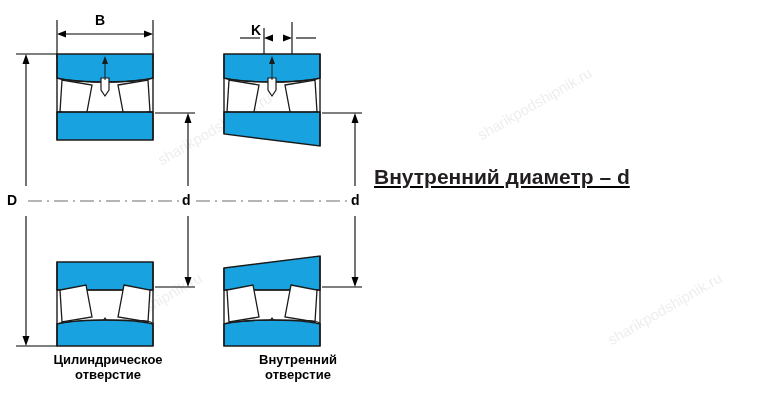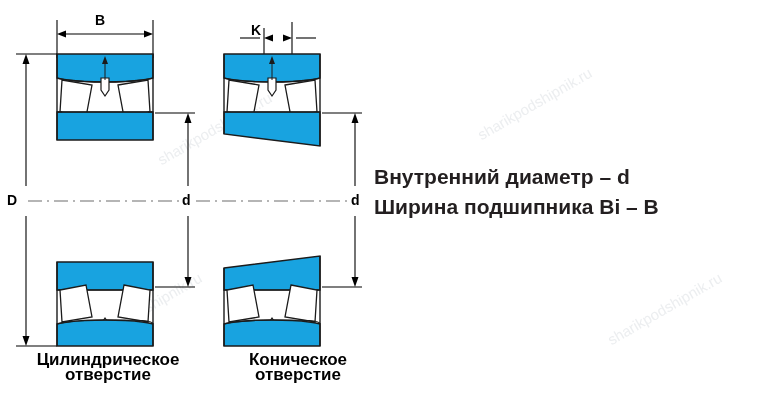--- a/index.html
+++ b/index.html
@@ -22,36 +22,37 @@
     left: 0;
     top: 0;
     width: 762px;
     height: 408px;
   }
   .legend {
     position: absolute;
     left: 374px;
     top: 162px;
     width: 384px;
+    text-decoration: underline;
   }
   .legend-line {
     font-family: "Liberation Sans", sans-serif;
     font-weight: bold;
     font-size: 21px;
     color: #231f20;
     line-height: 30px;
     white-space: nowrap;
     letter-spacing: 0px;
   }
   .cap-block {
     position: absolute;
     text-align: center;
     font-family: "Liberation Sans", sans-serif;
     font-weight: bold;
-    font-size: 17px;
+    font-size: 13px;
     color: #000000;
     line-height: 15px;
   }
   #cap-cyl { left: 14px; top: 352px; width: 188px; }
   #cap-tap { left: 208px; top: 352px; width: 180px; }
   .dim-label {
     position: absolute;
     font-family: "Liberation Sans", sans-serif;
     font-weight: bold;
     font-size: 14px;
@@ -205,22 +206,21 @@
   <div class="dim-label" id="lbl-K">K</div>
   <div class="dim-label" id="lbl-D">D</div>
   <div class="dim-label" id="lbl-d1">d</div>
   <div class="dim-label" id="lbl-d2">d</div>
 
   <div class="cap-block" id="cap-cyl">
     <div>Цилиндрическое</div>
     <div>отверстие</div>
   </div>
   <div class="cap-block" id="cap-tap">
-    <div>Коническое</div>
+    <div>Внутренний</div>
     <div>отверстие</div>
   </div>
 
   <div class="legend">
     <div class="legend-line">Внутренний диаметр – d</div>
-    <div class="legend-line">Ширина подшипника Bi – B</div>
   </div>
 
 </div>
 
 </body></html>

